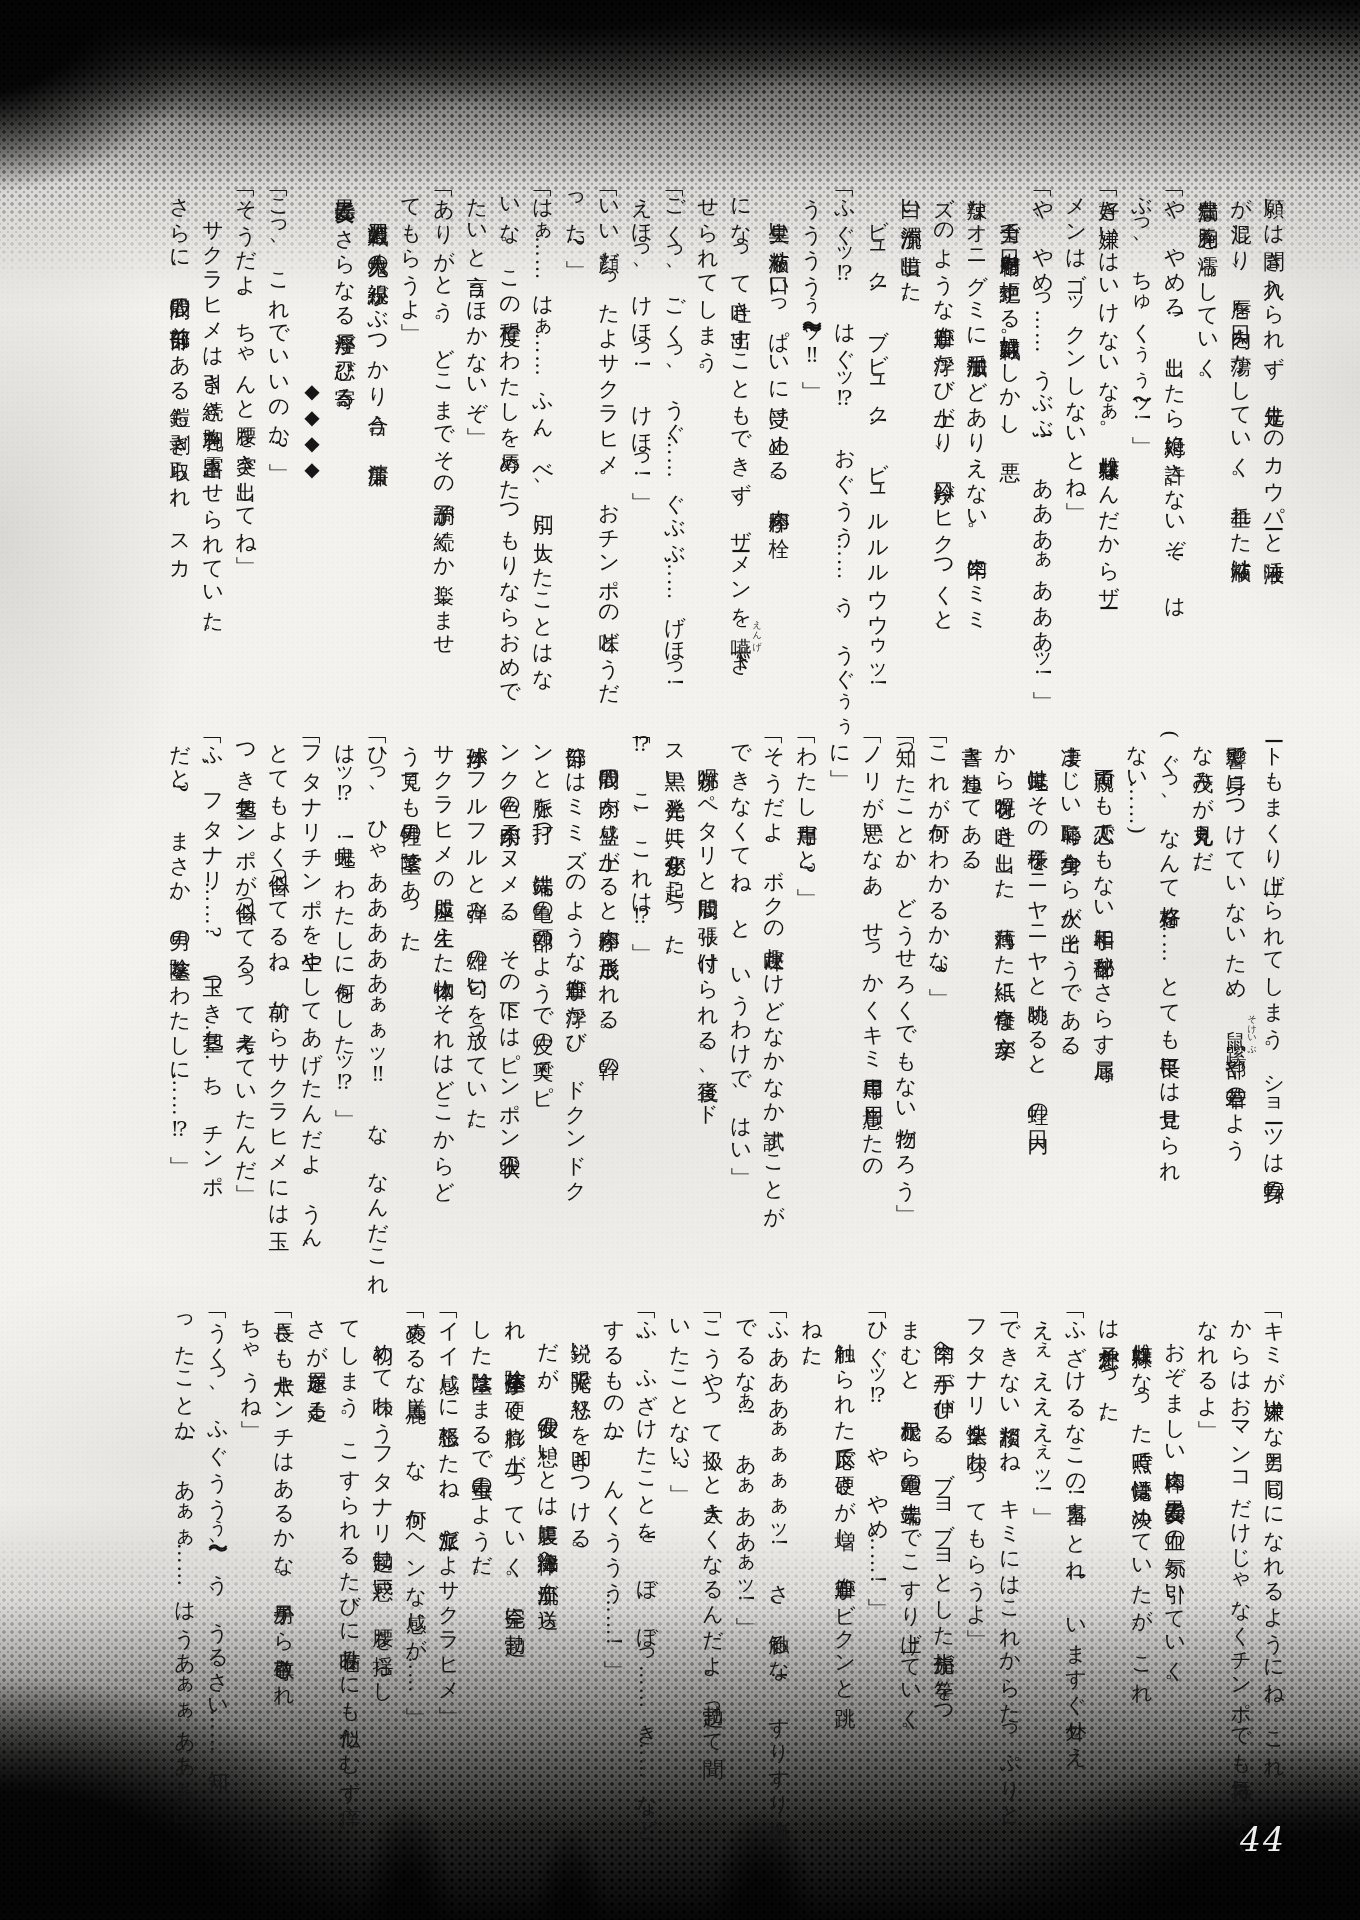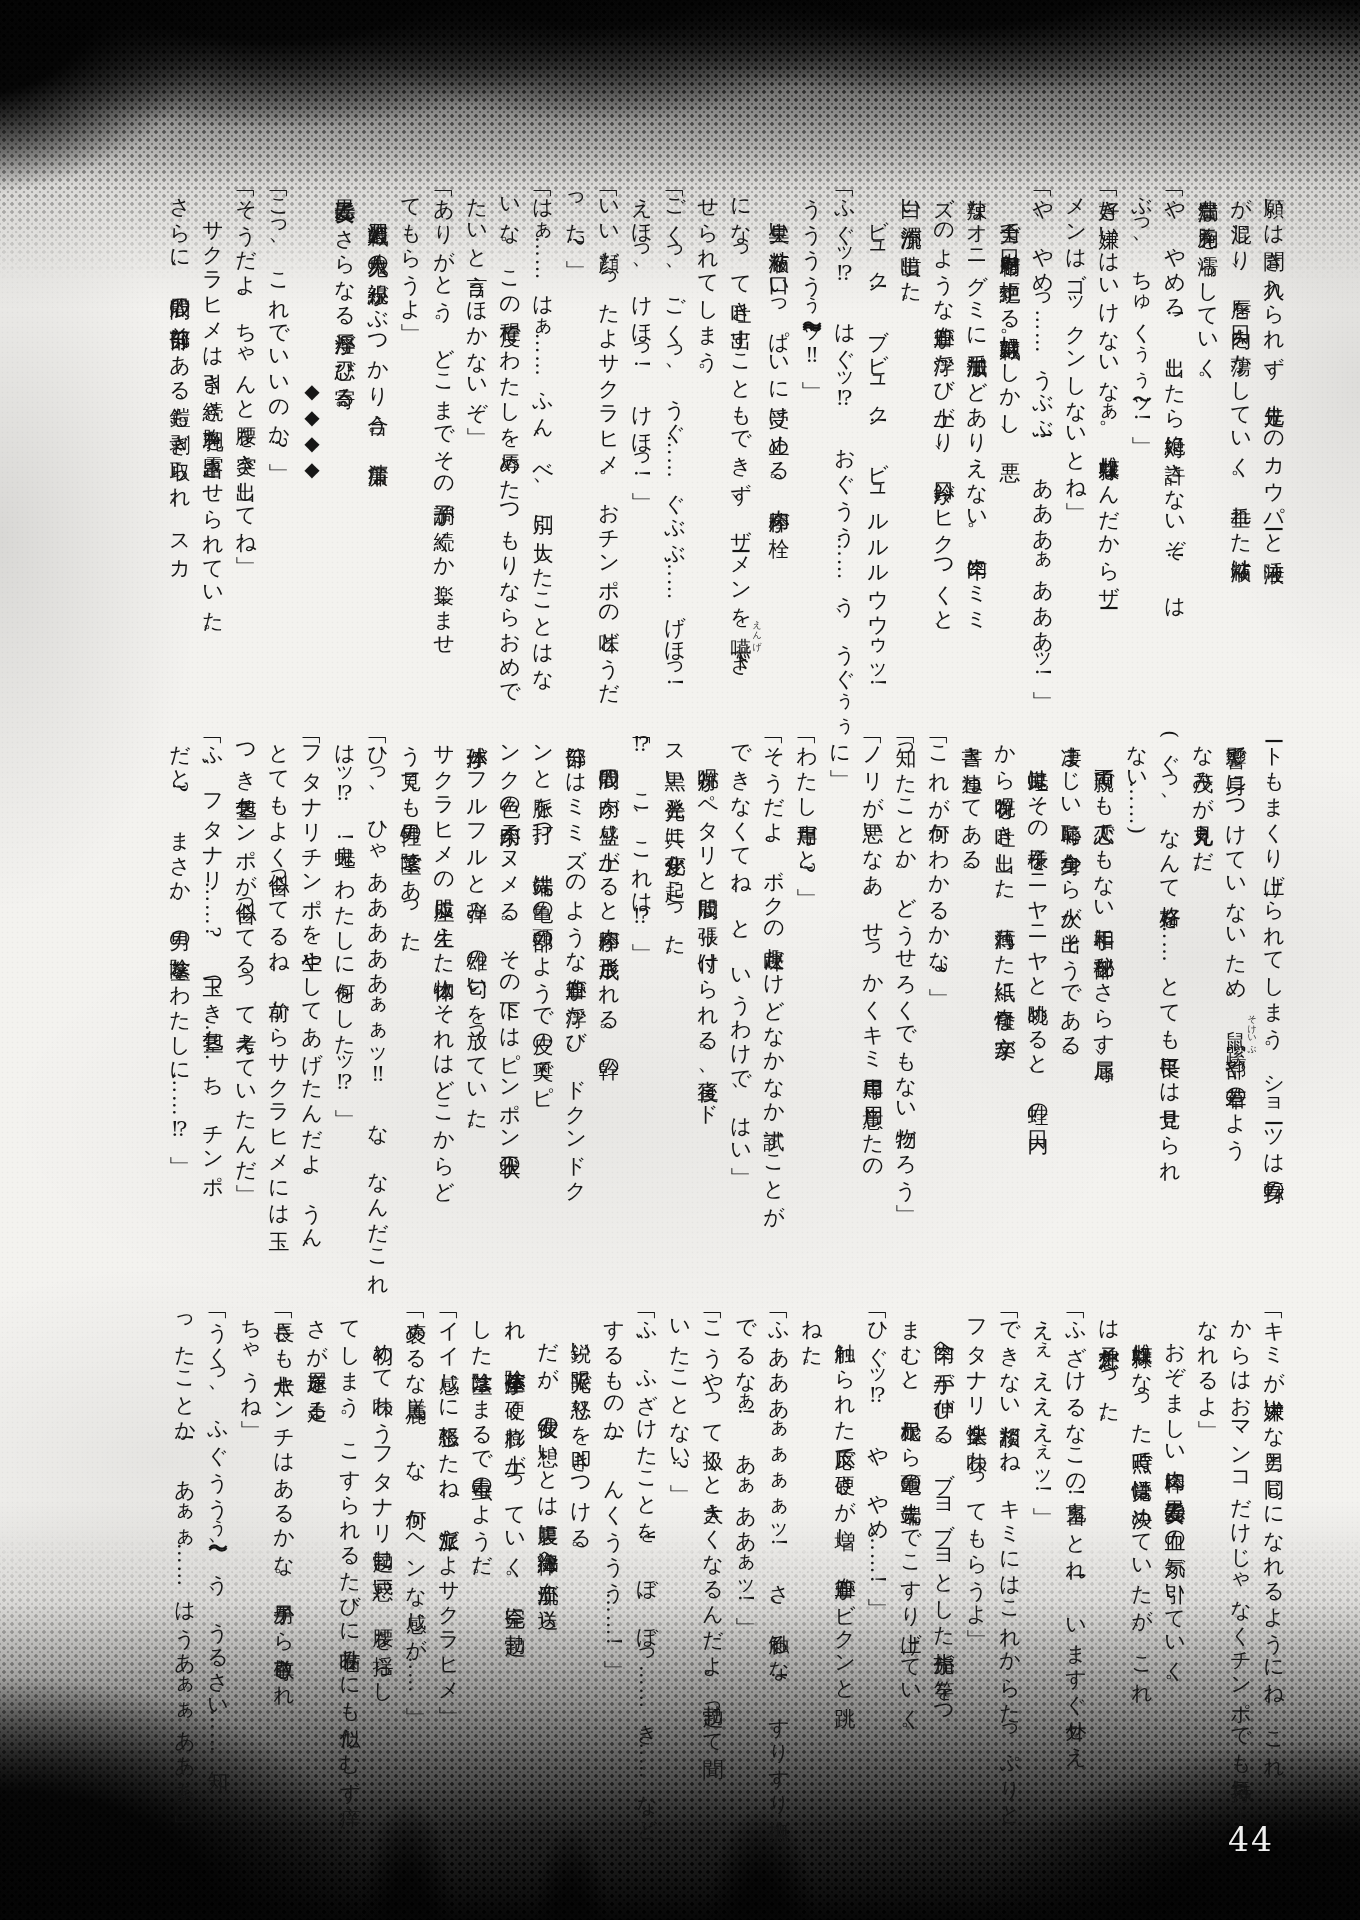--- a/index.html
+++ b/index.html
@@ -94,24 +94,25 @@
     white-space:nowrap;
   }
   .col.divider{
     padding-top:196px;
     font-size:20px;
     letter-spacing:2px;
   }
   ruby{ruby-position:over;}
   rt{font-size:9px;letter-spacing:0;opacity:.92;}
   .page-number{
-    position:absolute;top:1820px;right:86px;z-index:3;
+    position:absolute;top:1820px;right:74px;z-index:3;
     font-size:33px;letter-spacing:2px;
     color:#efefef;
     text-shadow:0 0 7px rgba(0,0,0,.85),0 0 2px rgba(0,0,0,.6);
+    font-style:italic;
   }
 </style>
 </head>
 <body>
 
 <div class="page">
   <div class="blotches"></div>
   <div class="halftone halftone-top"></div>
   <div class="halftone halftone-bottom"></div>
   <div class="band band-0">

